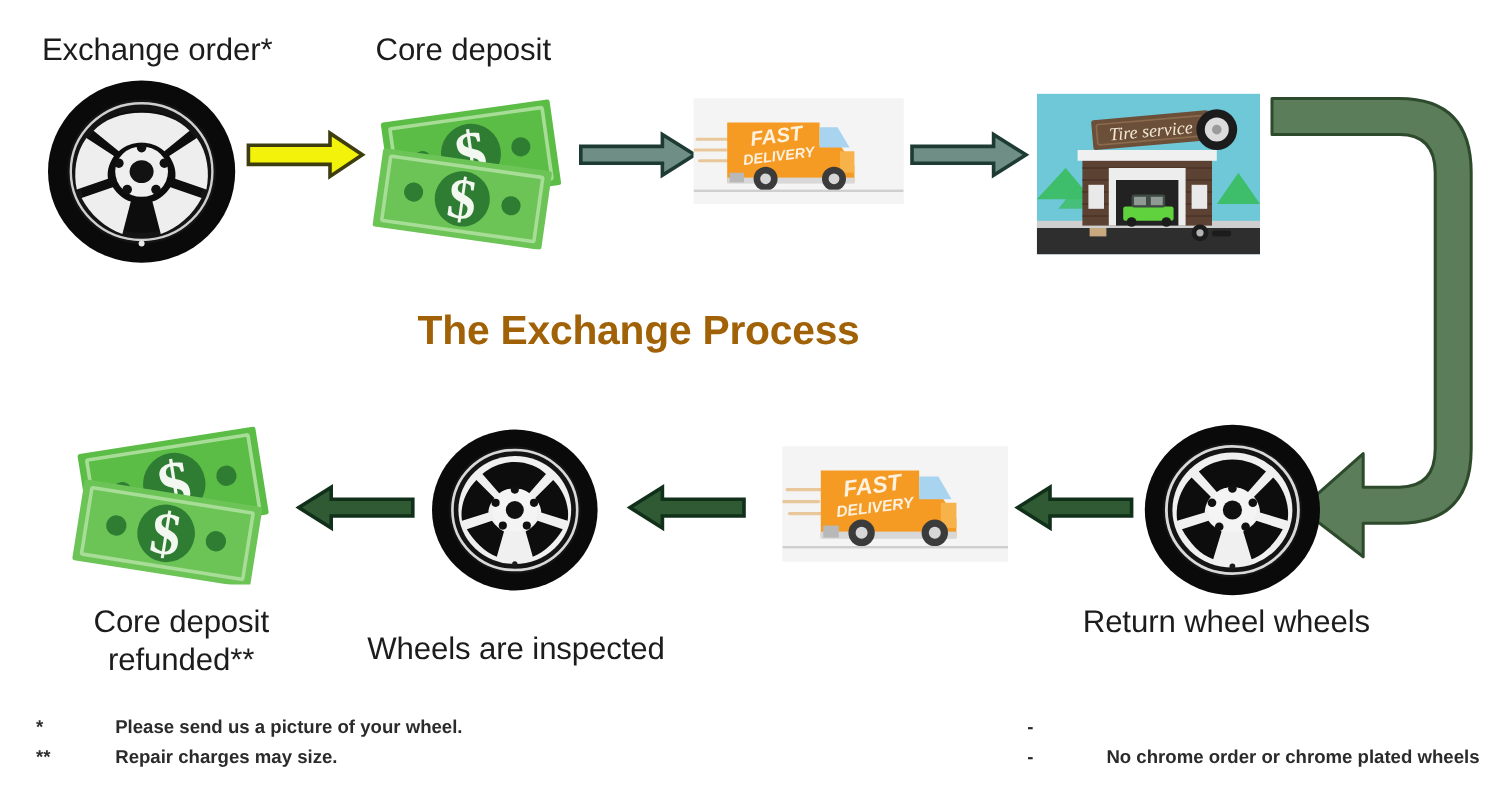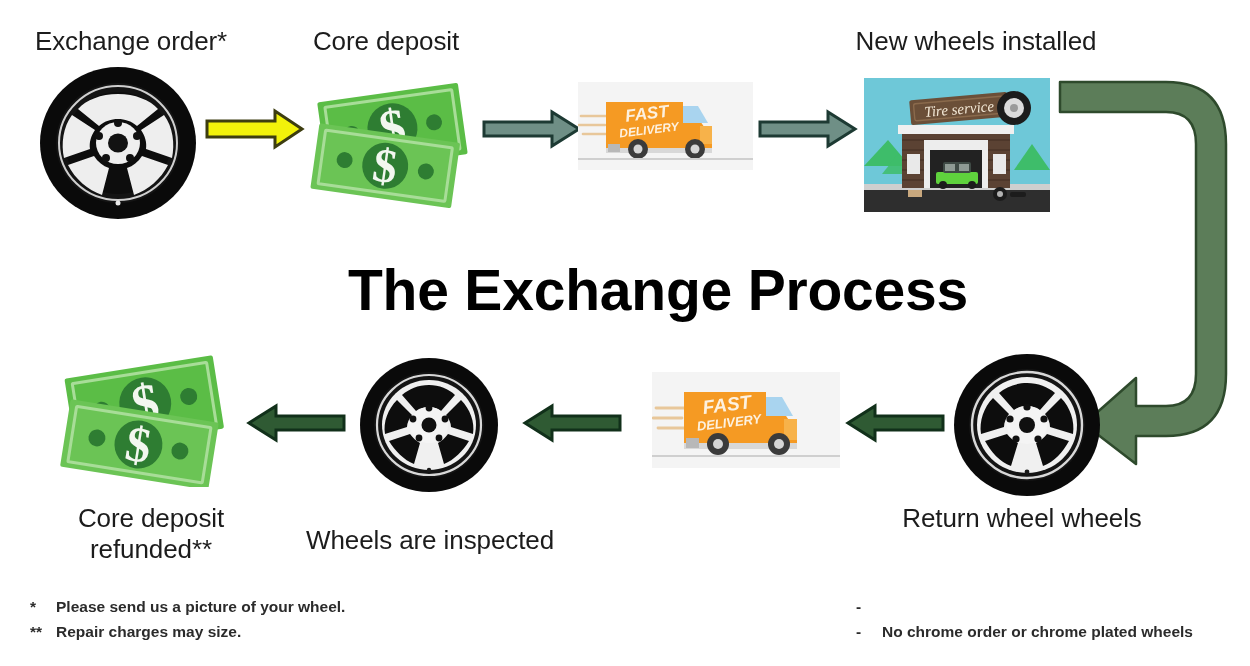--- a/index.html
+++ b/index.html
@@ -27,40 +27,40 @@
     font-size: 26px;
     font-weight: 400;
     color: #1c1c1c;
     text-align: center;
     line-height: 1.18;
     letter-spacing: -0.1px;
     white-space: pre-line;
   }
   .title {
     position: absolute;
-    font-size: 57px;
+    font-size: 34px;
     font-weight: 700;
-    color: #000000;
+    color: #a16207;
     letter-spacing: -0.2px;
     white-space: nowrap;
   }
   .note-block {
     position: absolute;
     font-size: 15.5px;
     font-weight: 600;
     color: #2b2b2b;
     line-height: 1.62;
   }
   .note-row { display: flex; }
   .note-mark {
     display: inline-block;
     width: 26px;
     flex: 0 0 26px;
   }
-  .note-text { display: inline-block; }
+  .note-text { display: inline-block; margin-left: 40px; }
 
   
   .wheel { position: absolute; }
   .wheel svg { display: block; width: 100%; height: 100%; }
 
   
   .money { position: absolute; }
   .money svg { display: block; width: 100%; height: 100%; }
 
   
@@ -77,21 +77,20 @@
 </style>
 </head>
 <body>
 
 <div id="canvas">
 
   <div class="step-label" style="left:0px; top:26px; width:262px;">Exchange order*</div>
 
   <div class="step-label" style="left:270px; top:26px; width:232px;">Core deposit</div>
 
-  <div class="step-label" style="left:800px; top:26px; width:352px;">New wheels installed</div>
 
   <div class="wheel" style="left:38px; top:66px; width:160px; height:155px;">
     <svg viewBox="0 0 160 155" xmlns="http://www.w3.org/2000/svg">
       <ellipse cx="80" cy="77" rx="78" ry="76" fill="#0a0a0a"></ellipse>
       <ellipse cx="80" cy="77" rx="62" ry="60" fill="#141414"></ellipse>
       <ellipse cx="80" cy="77" rx="59" ry="57" fill="none" stroke="#cfcfcf" stroke-width="2"></ellipse>
       <ellipse cx="80" cy="77" rx="53" ry="51" fill="#0d0d0d"></ellipse>
       <g fill="#eeeeee">
         <path d="M80 28 C97 28 112 34 120 43 L99 60 C93 55 87 53 80 53 C73 53 67 55 61 60 L40 43 C48 34 63 28 80 28 Z"></path>
         <path d="M34 49 L57 64 C53 70 51 76 52 83 L26 92 C23 78 25 61 34 49 Z"></path>

